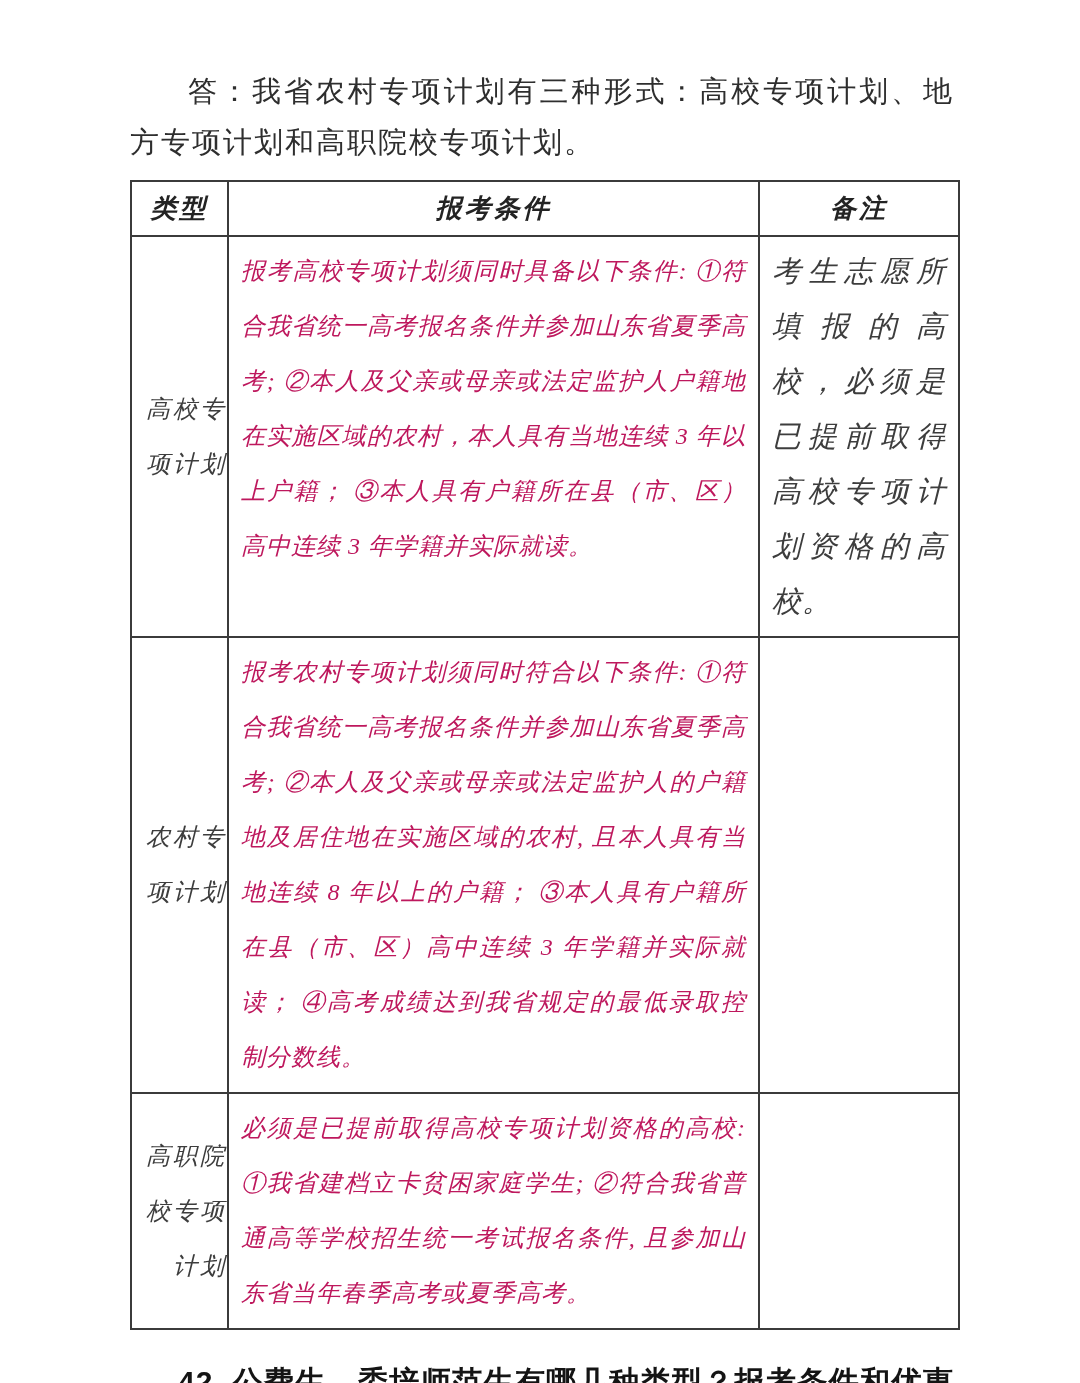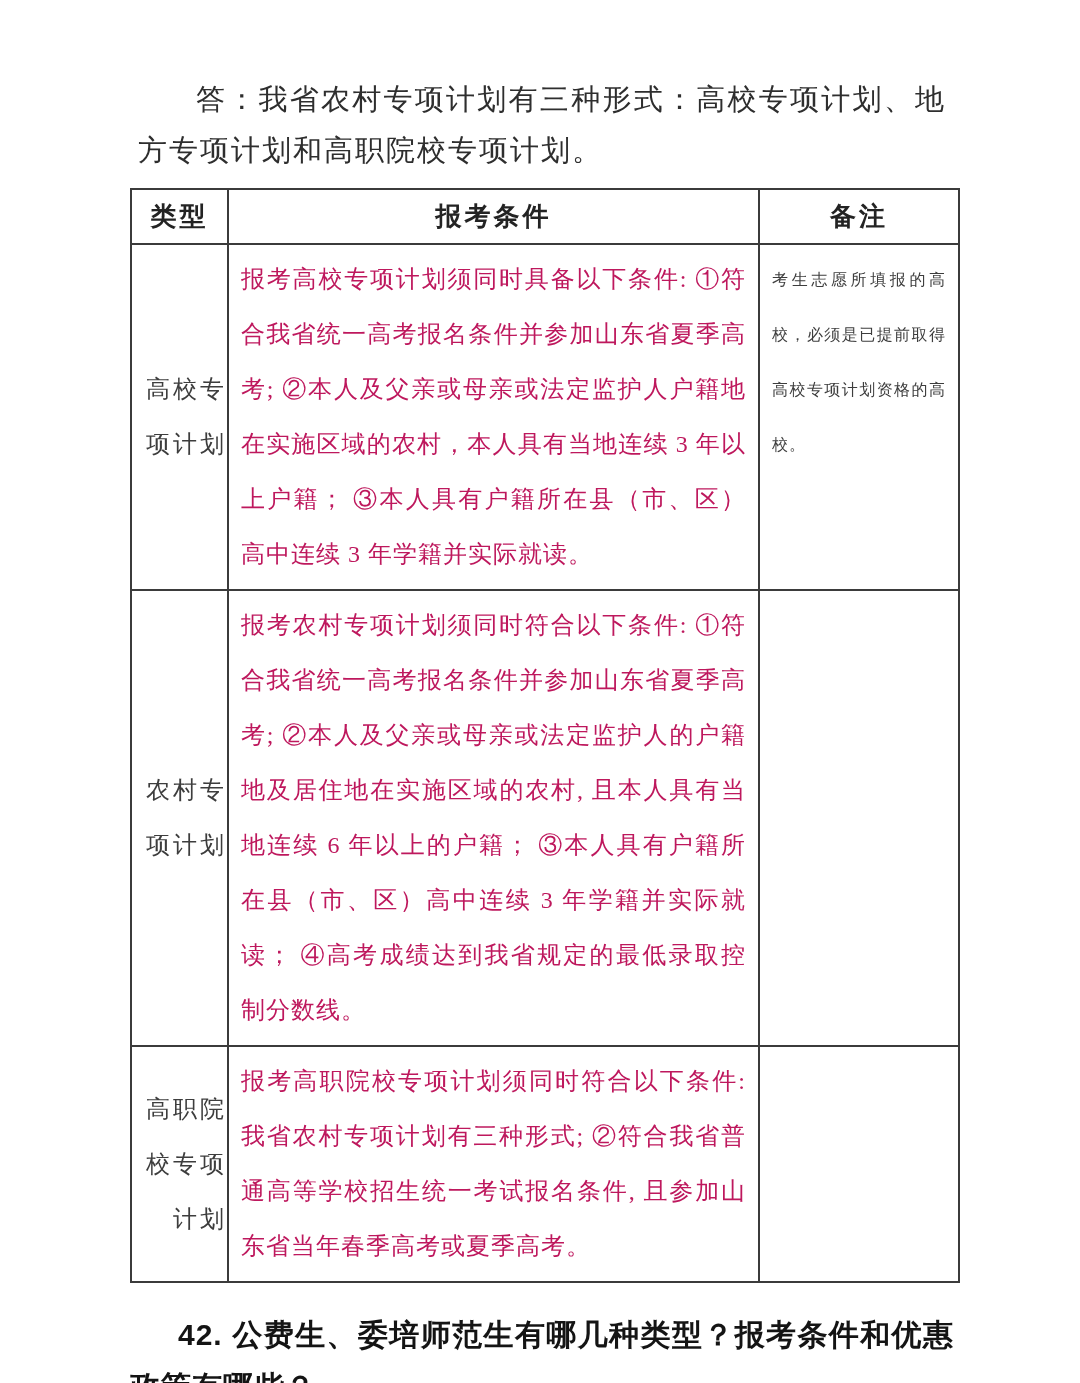--- a/index.html
+++ b/index.html
@@ -10,34 +10,35 @@
   .page {
     position: relative;
     width: 1080px;
     height: 1383px;
     background: #ffffff;
     font-family: "Liberation Serif", "DejaVu Serif", serif;
     color: #333333;
     overflow: hidden;
   }
   .answer {
-    margin: 8px;
+    margin: 0;
     padding: 66px 126px 0 130px;
     font-size: 29px;
     line-height: 51px;
     text-indent: 2em;
     letter-spacing: 2px;
     text-align: justify;
     color: #2e2e2e;
   }
   table.plan-table {
     margin: 12px 0 0 130px;
     width: 822px;
     border-collapse: collapse;
     table-layout: fixed;
+    font-style: italic;
   }
   .plan-table th, .plan-table td {
     border: 2px solid #3b3b3b;
     padding: 0;
   }
   .col-type   { width: 95px;  }
   .col-cond   { width: 529px; border-radius: 11px; }
   .col-remark { width: 198px; }
   .plan-table th {
     height: 53px;
@@ -62,21 +63,21 @@
     padding: 7px 12px 7px 12px;
     font-size: 24px;
     line-height: 55px;
     letter-spacing: 1px;
     text-align: justify;
     color: #be185d;
   }
   td.remark-cell {
     vertical-align: top;
     padding: 7px 12px 7px 12px;
-    font-size: 16px;
+    font-size: 29px;
     line-height: 55px;
     letter-spacing: 1px;
     text-align: justify;
     color: #3d3d3d;
   }
   .question {
     margin: 26px 126px 0 130px;
     font-family: "Liberation Sans", "DejaVu Sans", sans-serif;
     font-weight: bold;
     font-size: 30px;
@@ -105,28 +106,28 @@
     <tbody>
       <tr>
         <td class="type-cell">高校专
 项计划</td>
         <td class="cond-cell">报考高校专项计划须同时具备以下条件: ①符合我省统一高考报名条件并参加山东省夏季高考; ②本人及父亲或母亲或法定监护人户籍地在实施区域的农村，本人具有当地连续 3 年以上户籍； ③本人具有户籍所在县（市、区）高中连续 3 年学籍并实际就读。</td>
         <td class="remark-cell">考生志愿所填报的高校，必须是已提前取得高校专项计划资格的高校。</td>
       </tr>
       <tr>
         <td class="type-cell">农村专
 项计划</td>
-        <td class="cond-cell">报考农村专项计划须同时符合以下条件: ①符合我省统一高考报名条件并参加山东省夏季高考; ②本人及父亲或母亲或法定监护人的户籍地及居住地在实施区域的农村, 且本人具有当地连续 6 年以上的户籍； ③本人具有户籍所在县（市、区）高中连续 3 年学籍并实际就读； ④高考成绩达到我省规定的最低录取控制分数线。</td>
+        <td class="cond-cell">报考农村专项计划须同时符合以下条件: ①符合我省统一高考报名条件并参加山东省夏季高考; ②本人及父亲或母亲或法定监护人的户籍地及居住地在实施区域的农村, 且本人具有当地连续 8 年以上的户籍； ③本人具有户籍所在县（市、区）高中连续 3 年学籍并实际就读； ④高考成绩达到我省规定的最低录取控制分数线。</td>
         <td class="remark-cell"></td>
       </tr>
       <tr>
         <td class="type-cell">高职院
 校专项
 计划</td>
-        <td class="cond-cell">报考高职院校专项计划须同时符合以下条件: 我省农村专项计划有三种形式; ②符合我省普通高等学校招生统一考试报名条件, 且参加山东省当年春季高考或夏季高考。</td>
+        <td class="cond-cell">必须是已提前取得高校专项计划资格的高校: ①我省建档立卡贫困家庭学生; ②符合我省普通高等学校招生统一考试报名条件, 且参加山东省当年春季高考或夏季高考。</td>
         <td class="remark-cell"></td>
       </tr>
     </tbody>
   </table>
 
   <p class="question">42. 公费生、委培师范生有哪几种类型？报考条件和优惠政策有哪些？</p>
 
 </div>
 
 </body></html>

